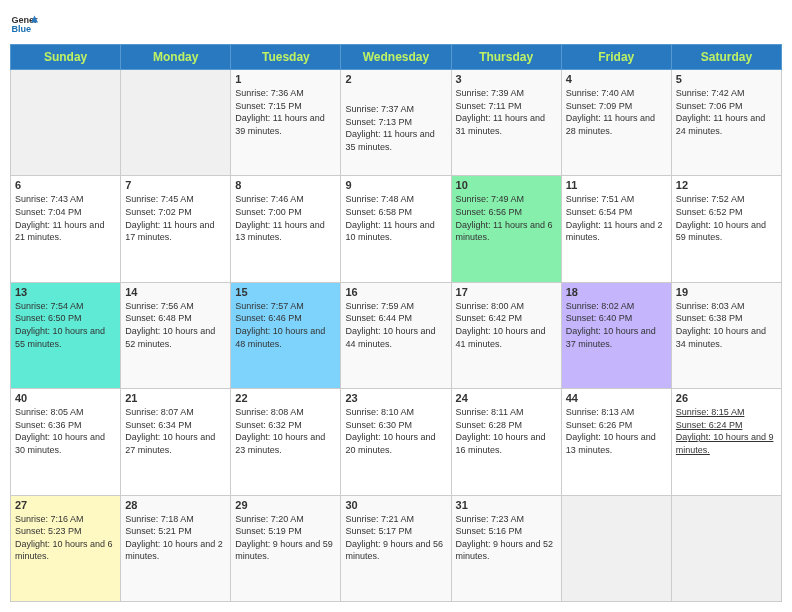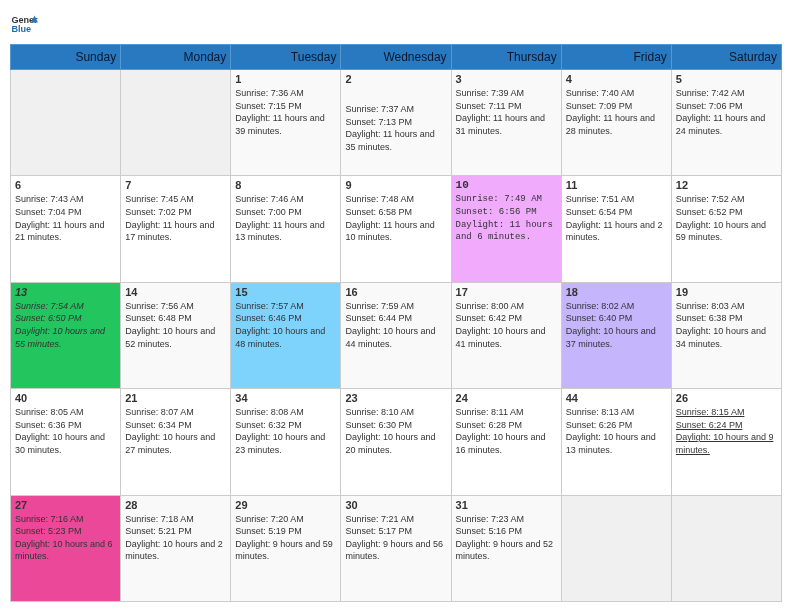--- a/index.html
+++ b/index.html
@@ -46,25 +46,25 @@
     }
     .calendar {
       flex: 1;
       border: 1px solid #ccc;
       border-collapse: collapse;
       width: 100%;
       table-layout: fixed;
     }
     .calendar th {
       background: #2979c0;
-      color: #0f172a;
+      color: #bef264;
       font-size: 12px;
-      font-weight: normal;
+      font-weight: bold;
       padding: 5px 4px;
-      text-align: right;
+      text-align: center;
       border: 1px solid #5599d0;
     }
     .calendar td {
       border: 1px solid #ccc;
       vertical-align: top;
       padding: 3px 4px;
       font-size: 9.5px;
       color: #333;
       background: #fff;
       height: 88px;
@@ -177,41 +177,41 @@
             <div class="day-info" style="white-space: pre-line;">Sunrise: 7:46 AM
 Sunset: 7:00 PM
 Daylight: 11 hours and 13 minutes.</div>
           </td>
           <td style="background: rgb(255, 255, 255);">
             <span class="day-num">9</span>
             <div class="day-info" style="white-space: pre-line;">Sunrise: 7:48 AM
 Sunset: 6:58 PM
 Daylight: 11 hours and 10 minutes.</div>
           </td>
-          <td style="background: #f0abfc; font-family: Liberation Mono, monospace;">
+          <td style="background: #86efac;">
             <span class="day-num">10</span>
             <div class="day-info" style="white-space: pre-line;">Sunrise: 7:49 AM
 Sunset: 6:56 PM
 Daylight: 11 hours and 6 minutes.</div>
           </td>
           <td style="background: rgb(255, 255, 255);">
             <span class="day-num">11</span>
             <div class="day-info" style="white-space: pre-line;">Sunrise: 7:51 AM
 Sunset: 6:54 PM
 Daylight: 11 hours and 2 minutes.</div>
           </td>
           <td style="background: rgb(255, 255, 255);">
             <span class="day-num">12</span>
             <div class="day-info" style="white-space: pre-line;">Sunrise: 7:52 AM
 Sunset: 6:52 PM
 Daylight: 10 hours and 59 minutes.</div>
           </td>
         </tr>
         <tr>
-          <td style="background: #22c55e; font-style: italic;">
+          <td style="background: #5eead4;">
             <span class="day-num">13</span>
             <div class="day-info" style="white-space: pre-line;">Sunrise: 7:54 AM
 Sunset: 6:50 PM
 Daylight: 10 hours and 55 minutes.</div>
           </td>
           <td style="background: rgb(249, 249, 249);">
             <span class="day-num">14</span>
             <div class="day-info" style="white-space: pre-line;">Sunrise: 7:56 AM
 Sunset: 6:48 PM
 Daylight: 10 hours and 52 minutes.</div>
@@ -254,21 +254,21 @@
 Sunset: 6:36 PM
 Daylight: 10 hours and 30 minutes.</div>
           </td>
           <td style="background: rgb(255, 255, 255);">
             <span class="day-num">21</span>
             <div class="day-info" style="white-space: pre-line;">Sunrise: 8:07 AM
 Sunset: 6:34 PM
 Daylight: 10 hours and 27 minutes.</div>
           </td>
           <td style="background: rgb(255, 255, 255);">
-            <span class="day-num">34</span>
+            <span class="day-num">22</span>
             <div class="day-info" style="white-space: pre-line;">Sunrise: 8:08 AM
 Sunset: 6:32 PM
 Daylight: 10 hours and 23 minutes.</div>
           </td>
           <td style="background: rgb(255, 255, 255);">
             <span class="day-num">23</span>
             <div class="day-info" style="white-space: pre-line;">Sunrise: 8:10 AM
 Sunset: 6:30 PM
 Daylight: 10 hours and 20 minutes.</div>
           </td>
@@ -285,21 +285,21 @@
 Daylight: 10 hours and 13 minutes.</div>
           </td>
           <td style="background: rgb(255, 255, 255);">
             <span class="day-num">26</span>
             <div class="day-info" style="white-space: pre-line; text-decoration: underline;">Sunrise: 8:15 AM
 Sunset: 6:24 PM
 Daylight: 10 hours and 9 minutes.</div>
           </td>
         </tr>
         <tr>
-          <td style="background: #ec4899;">
+          <td style="background: #fef9c3;">
             <span class="day-num">27</span>
             <div class="day-info" style="white-space: pre-line;">Sunrise: 7:16 AM
 Sunset: 5:23 PM
 Daylight: 10 hours and 6 minutes.</div>
           </td>
           <td style="background: rgb(249, 249, 249);">
             <span class="day-num">28</span>
             <div class="day-info" style="white-space: pre-line;">Sunrise: 7:18 AM
 Sunset: 5:21 PM
 Daylight: 10 hours and 2 minutes.</div>

